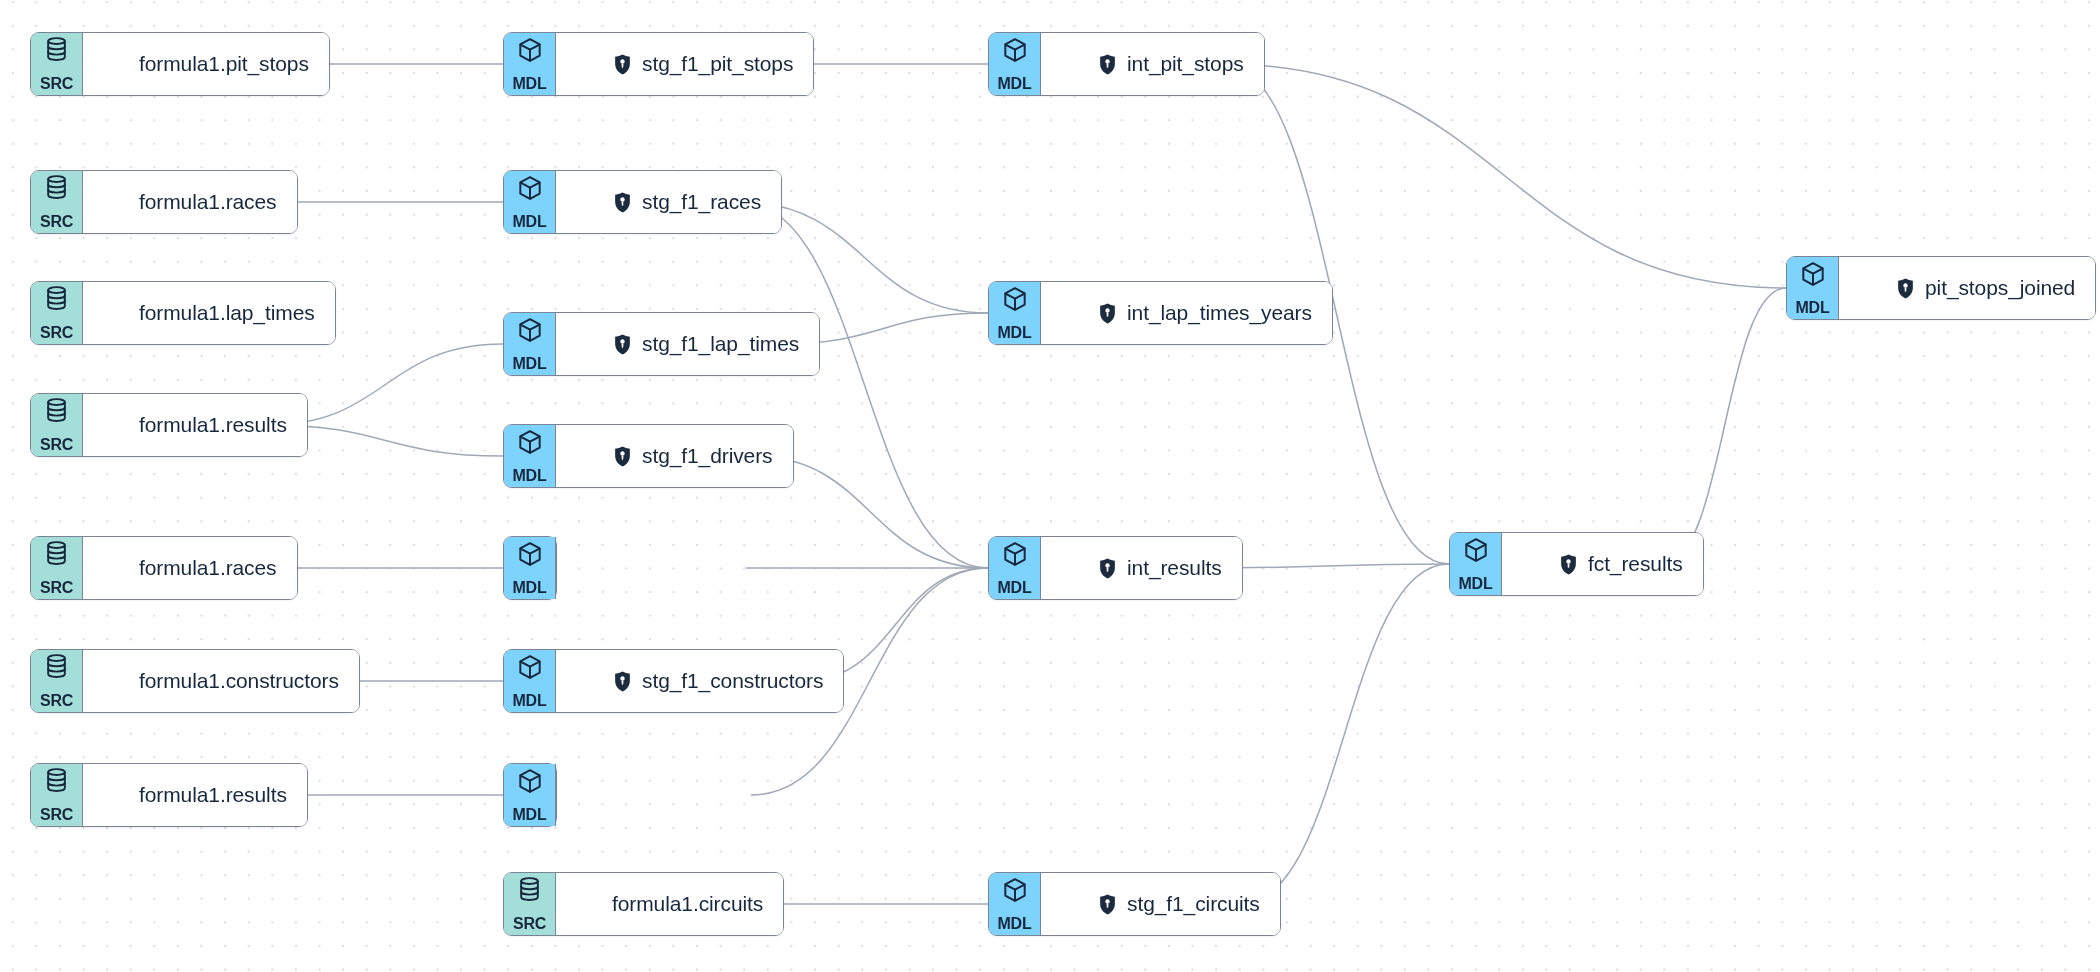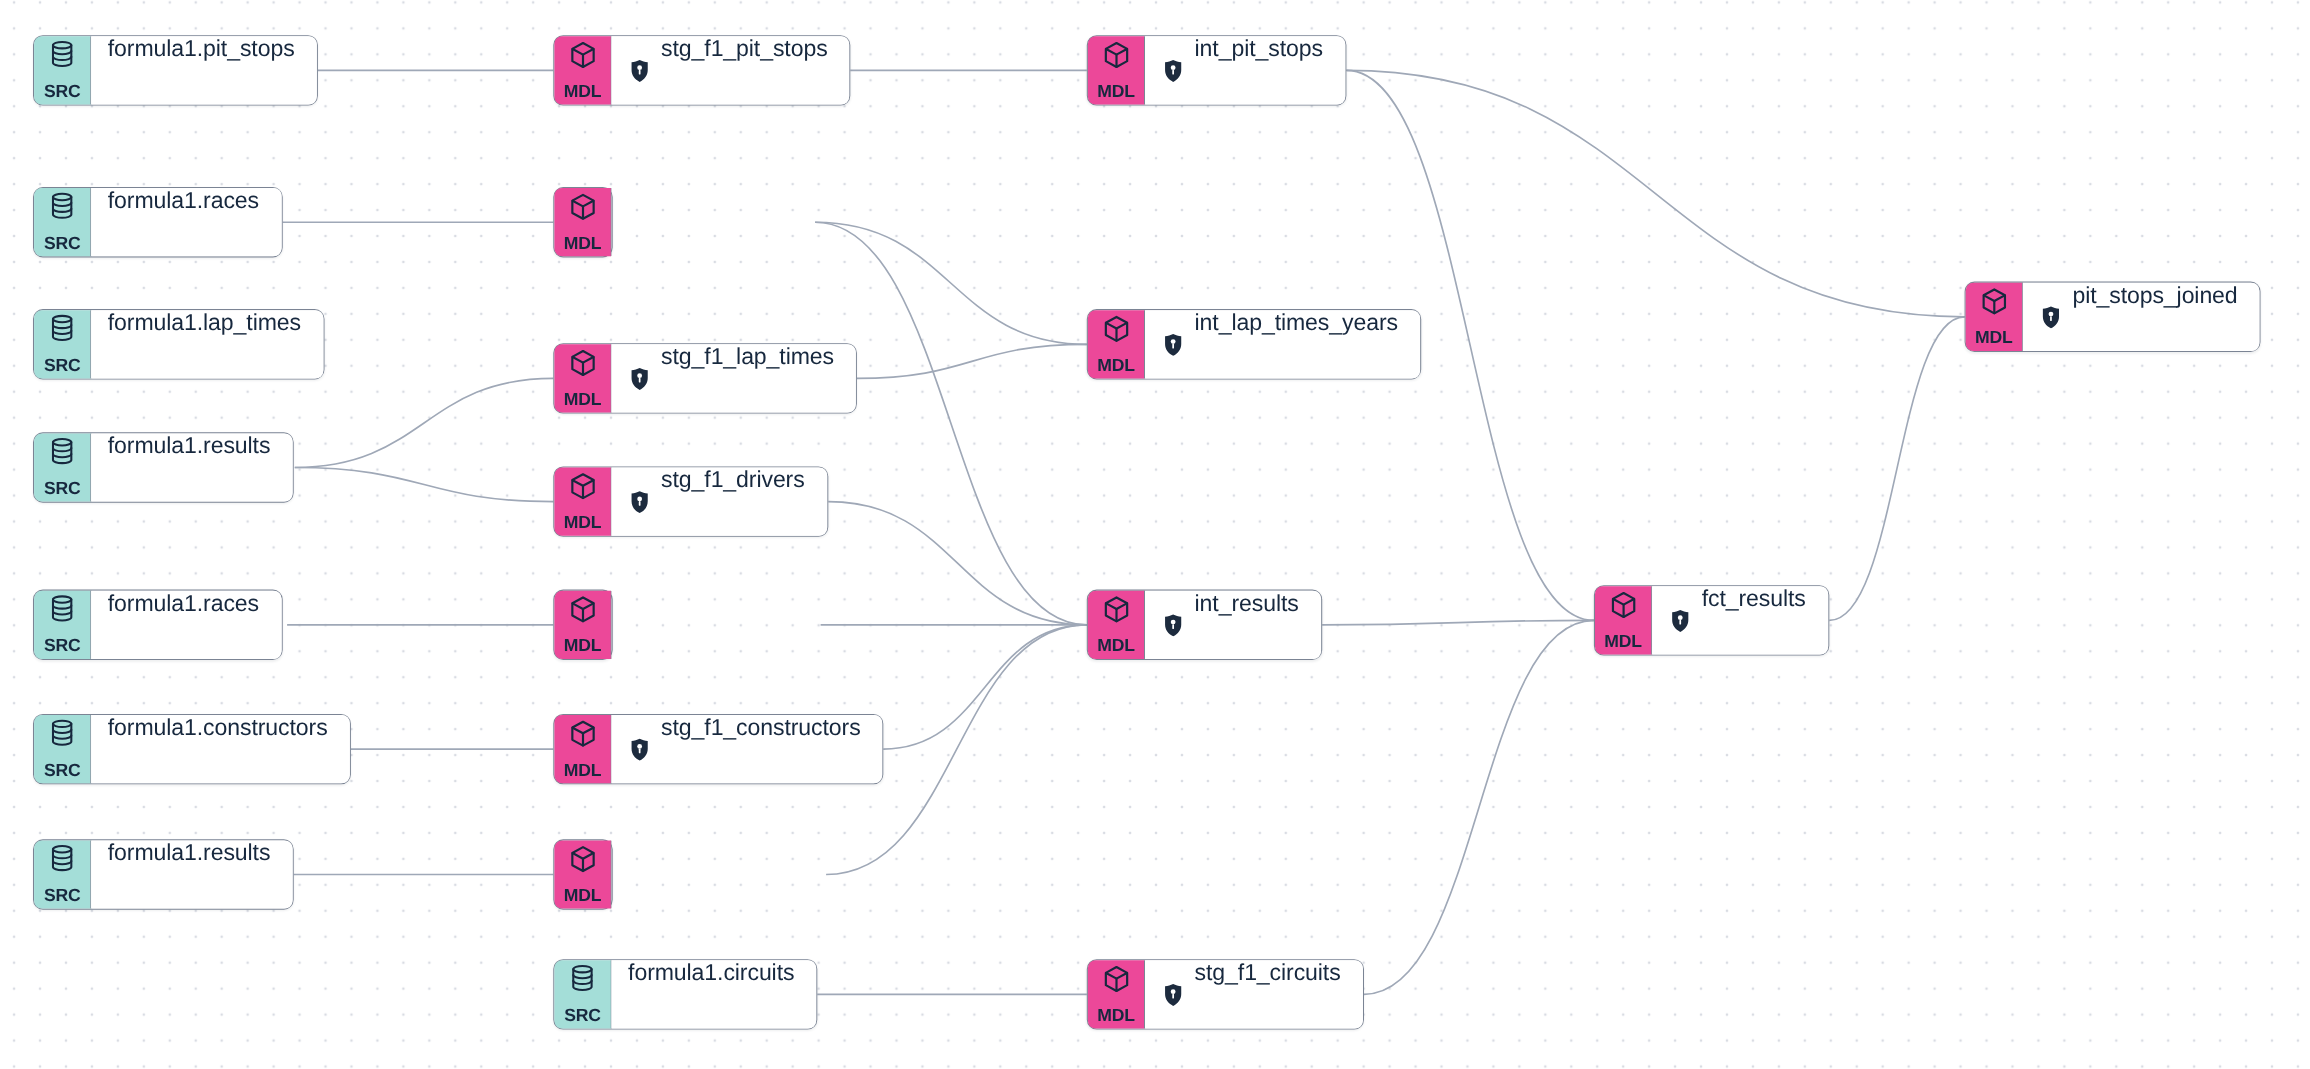--- a/index.html
+++ b/index.html
@@ -50,37 +50,39 @@
     flex-direction: column;
     align-items: center;
     justify-content: center;
     border-right: 1.5px solid #7b8494;
     border-top-left-radius: 7px;
     border-bottom-left-radius: 7px;
     padding-top: 2px;
     gap: 12px;
   }
   .badge.src { background: #a4ded8; }
-  .badge.mdl { background: #ec4899; }
+  .badge.mdl { background: #7dd3fc; }
   .badge .icon { display: block; height: 27px; }
   .badge .icon svg { display: block; }
   .badge-caption {
     font-size: 16px;
     font-weight: 600;
     line-height: 1.15;
     color: #17283e;
     letter-spacing: -0.2px;
   }
   .label-sec {
     display: flex;
+    align-items: center;
     gap: 9px;
     padding: 0 20px 0 15px;
     background: #ffffff;
     border-top-right-radius: 7px;
     border-bottom-right-radius: 7px;
+    margin-left: 41px;
   }
   .shield { display: flex; align-items: center; }
   .node-label {
     font-size: 21px;
     font-weight: 400;
     color: #17283e;
     white-space: nowrap;
     letter-spacing: -0.1px;
   }
 </style>
@@ -265,20 +267,30 @@
       <div class="badge mdl">
         <span class="icon">
           <svg width="28" height="28" viewBox="0 0 24 24" fill="none" stroke="#17283e" stroke-width="1.7" stroke-linecap="round" stroke-linejoin="round">
             <path d="M12 2.7 20.3 7.2v9.6L12 21.3 3.7 16.8V7.2Z"></path>
             <path d="M3.9 7.3 12 11.7l8.1-4.4"></path>
             <path d="M12 11.7v9.4"></path>
           </svg>
         </span>
         <span class="badge-caption">MDL</span>
       </div>
+      <div class="label-sec">
+        <span class="shield">
+          <svg width="21" height="23" viewBox="0 0 24 26">
+            <path fill="#1d2b3e" d="M12 1.6c2.6 1.3 5.4 2.1 8.4 2.4v8.1c0 5.6-3.3 9.9-8.4 12.3C6.9 21.9 3.6 17.7 3.6 12.1V4c3-.3 5.8-1.1 8.4-2.4Z"></path>
+            <circle cx="12" cy="9.6" r="2.5" fill="#fff"></circle>
+            <rect x="11.1" y="11.8" width="1.8" height="5" rx="0.9" fill="#fff"></rect>
+          </svg>
+        </span>
+        <span class="node-label">stg_f1_races</span>
+      </div>
     </div>
     <div class="node" style="left: 503px; top: 312px;">
       <div class="badge mdl">
         <span class="icon">
           <svg width="28" height="28" viewBox="0 0 24 24" fill="none" stroke="#17283e" stroke-width="1.7" stroke-linecap="round" stroke-linejoin="round">
             <path d="M12 2.7 20.3 7.2v9.6L12 21.3 3.7 16.8V7.2Z"></path>
             <path d="M3.9 7.3 12 11.7l8.1-4.4"></path>
             <path d="M12 11.7v9.4"></path>
           </svg>
         </span>

